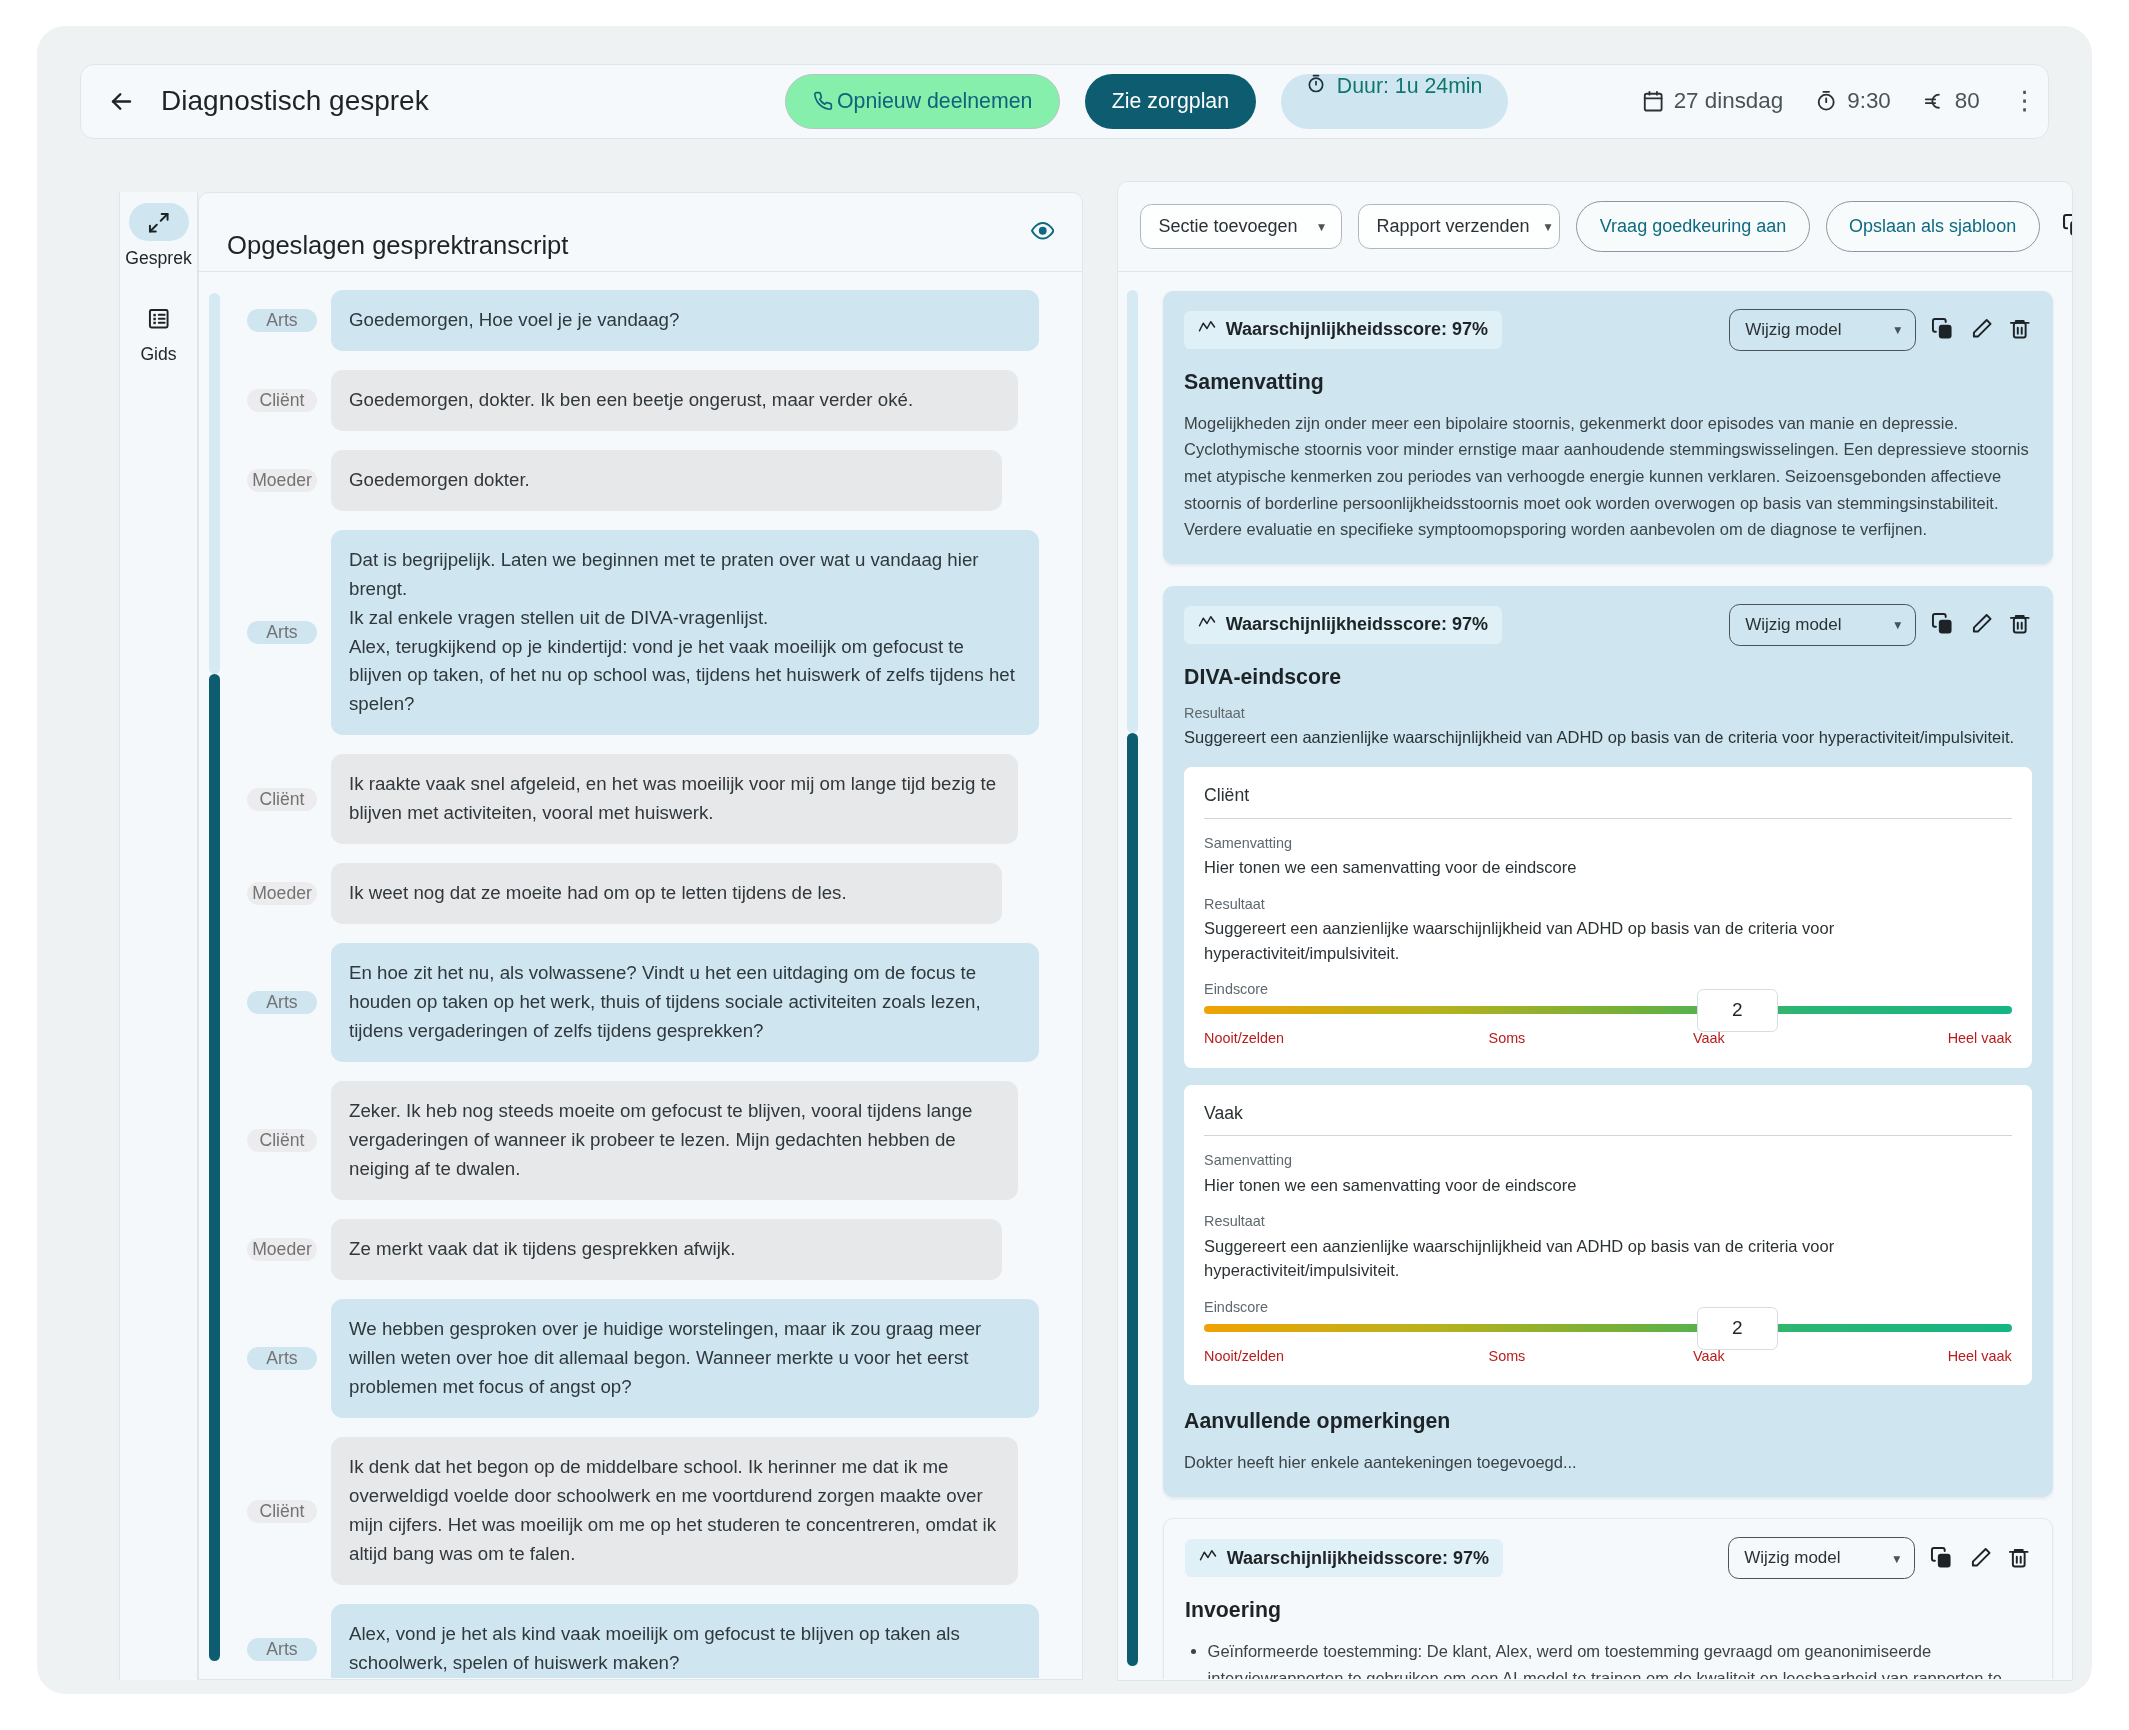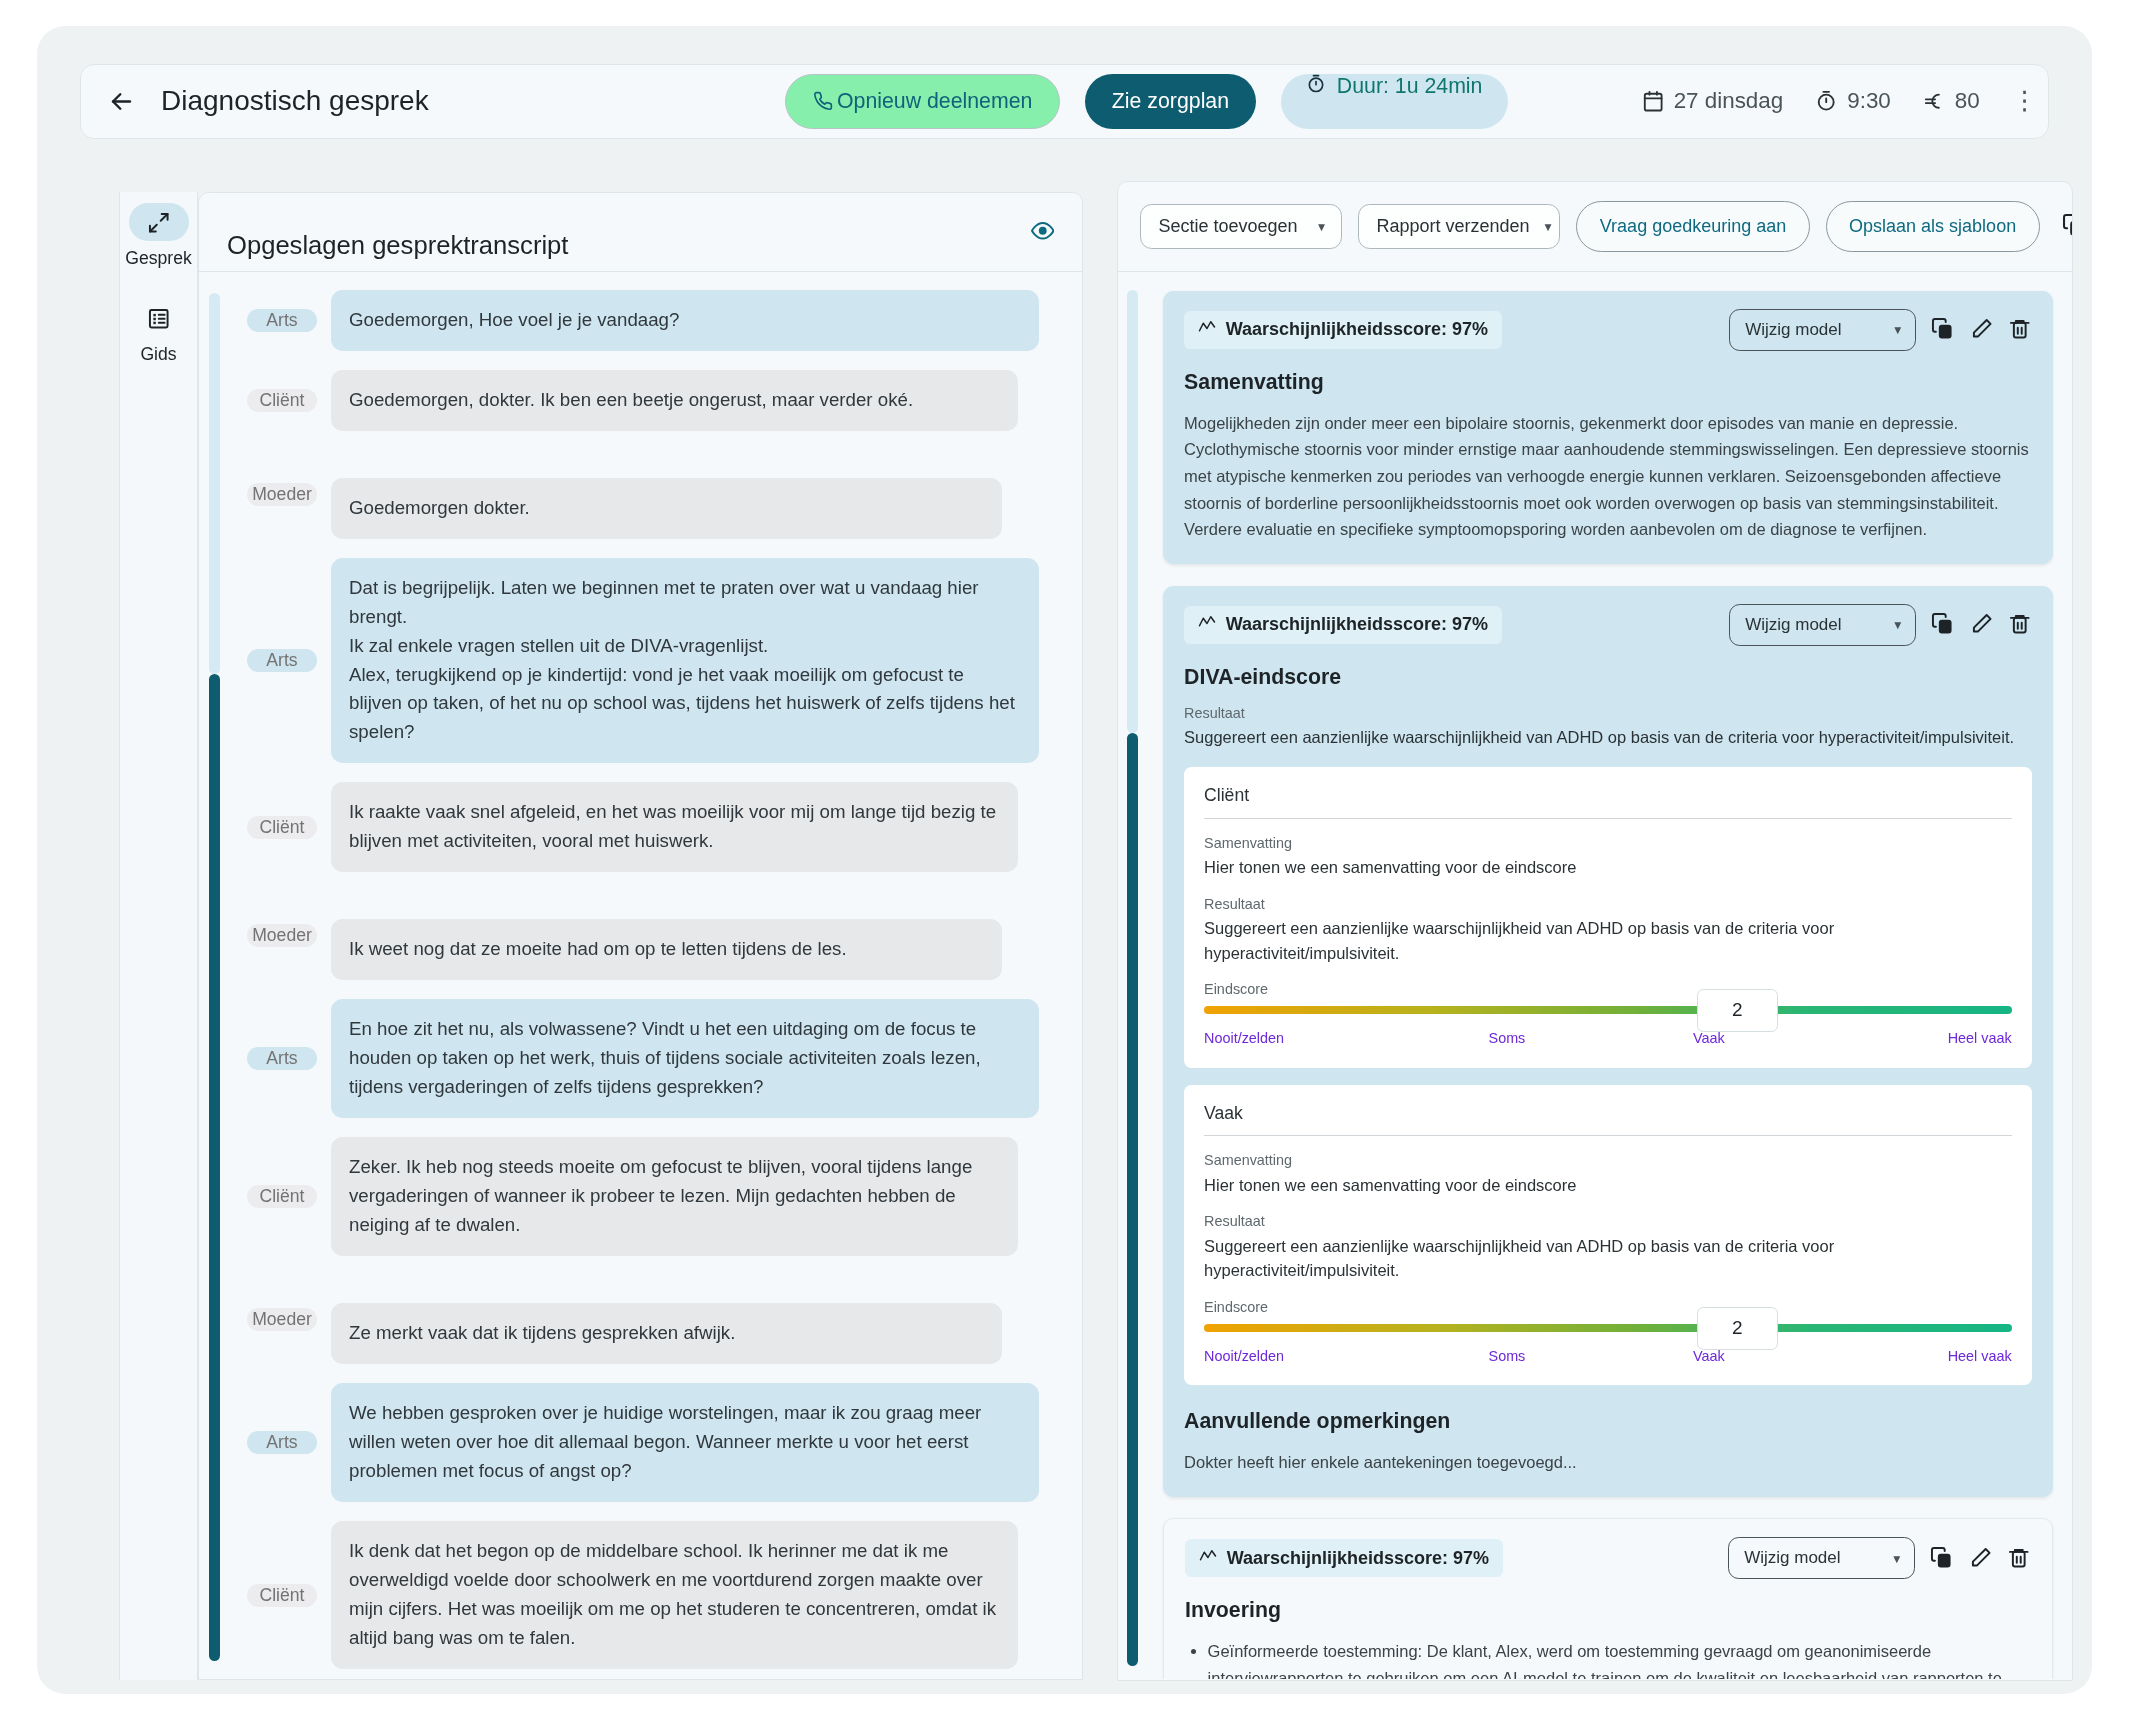--- a/index.html
+++ b/index.html
@@ -203,21 +203,21 @@
     border-radius: 11.7px;
     padding: 16px 18px;
     font-size: 18.7px;
     line-height: 1.55;
     color: #30383d;
   }
   .bub-arts  { background: #cfe6f0; }
   .bub-other { background: #e7e8e9; }
   .w-full { width: 708px; }
   .w-mid  { width: 687px; }
-  .w-sm   { width: 671px; margin-top: 28px; }
+  .w-sm   { width: 671px; }
 
   
   .report-panel {
     position: absolute;
     left: 1080px; top: 155px;
     width: 956px; height: 1500px;
     background: #f5f9fb;
     border: 1.1px solid #dfe6e9;
     border-top-left-radius: 10.7px;
     border-top-right-radius: 10.7px;
@@ -351,21 +351,21 @@
     background: #ffffff;
     border: 1.1px solid #d6dee1;
     border-radius: 6.4px;
     display: flex; align-items: center; justify-content: center;
     font-size: 19px; color: #1d2326;
     cursor: pointer;
   }
   .slider-labels {
     display: flex; justify-content: space-between;
     margin-top: 16px;
-    font-size: 14.4px; color: #6d28d9;
+    font-size: 14.4px; color: #b91c1c;
   }
   .sl-1 { width: 25%; text-align: left; }
   .sl-2 { width: 25%; text-align: center; }
   .sl-3 { width: 25%; text-align: center; }
   .sl-4 { width: 25%; text-align: right; }
   .bullets { margin-top: 15px; padding-left: 7.5px; }
   .bullets li {
     font-size: 16.5px; line-height: 1.62; color: #3b4347;
     margin-bottom: 8.5px; margin-left: 15px;
   }

